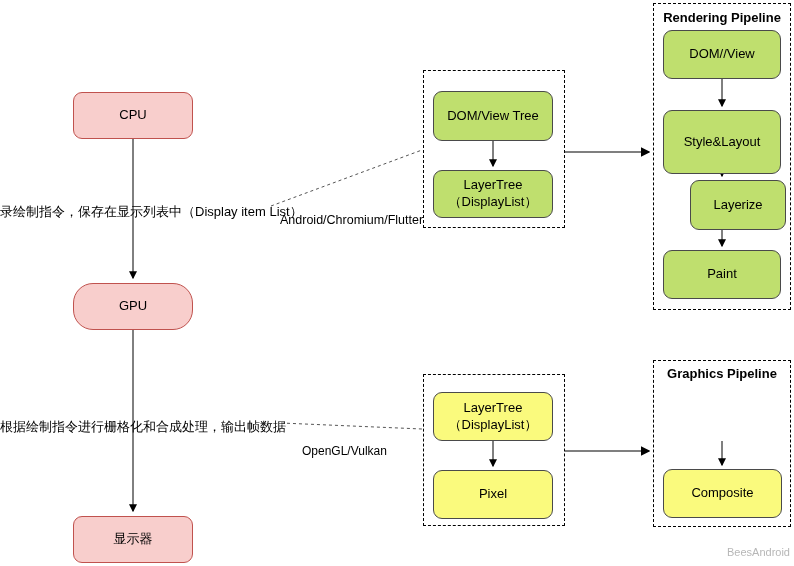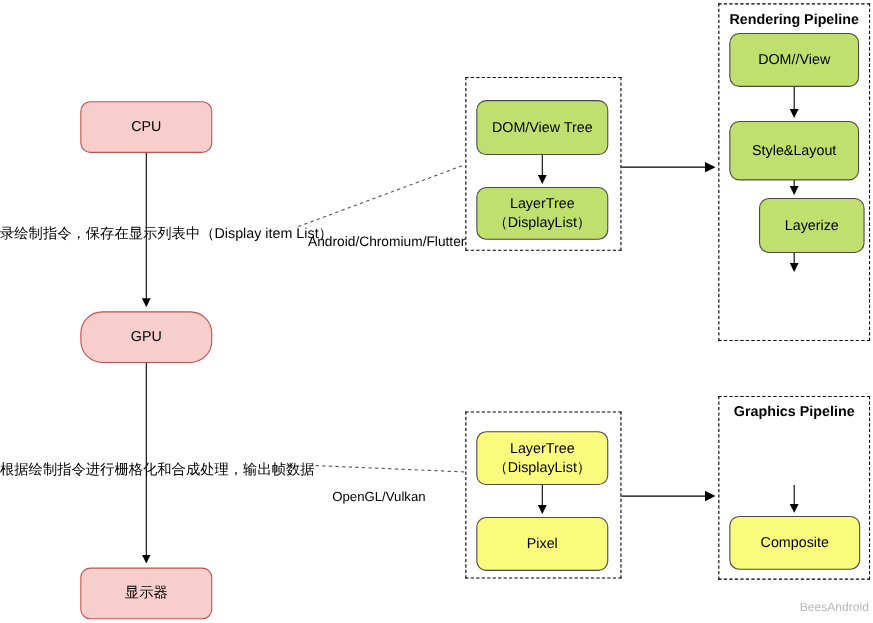--- a/index.html
+++ b/index.html
@@ -76,25 +76,28 @@
 （DisplayList）</span>
   </div>
   <div class="side-label" style="left:280px; top:213px;">Android/Chromium/Flutter</div>
 
   <div class="dashed-box" style="left:653px; top:3px; width:138px; height:307px;">
     <div class="group-title" style="top:6px;">Rendering Pipeline</div>
   </div>
   <div class="node green" style="left:663px; top:30px; width:118px; height:49px;">
     <span>DOM//View</span>
   </div>
-  <div class="node green" style="left:663px; top:110px; width:118px; height:54px;">
+  <div class="node green" style="left:663px; top:110px; width:118px; height:64px;">
     <span>Style&amp;Layout</span>
   </div>
   <div class="node green" style="left:690px; top:180px; width:96px; height:50px;">
     <span>Layerize</span>
+  </div>
+  <div class="node green" style="left:663px; top:250px; width:118px; height:49px;">
+    <span>Paint</span>
   </div>
 
   <div class="dashed-box" style="left:423px; top:374px; width:142px; height:152px;"></div>
   <div class="node yellow" style="left:433px; top:392px; width:120px; height:49px;">
     <span>LayerTree
 （DisplayList）</span>
   </div>
   <div class="node yellow" style="left:433px; top:470px; width:120px; height:49px;">
     <span>Pixel</span>
   </div>

